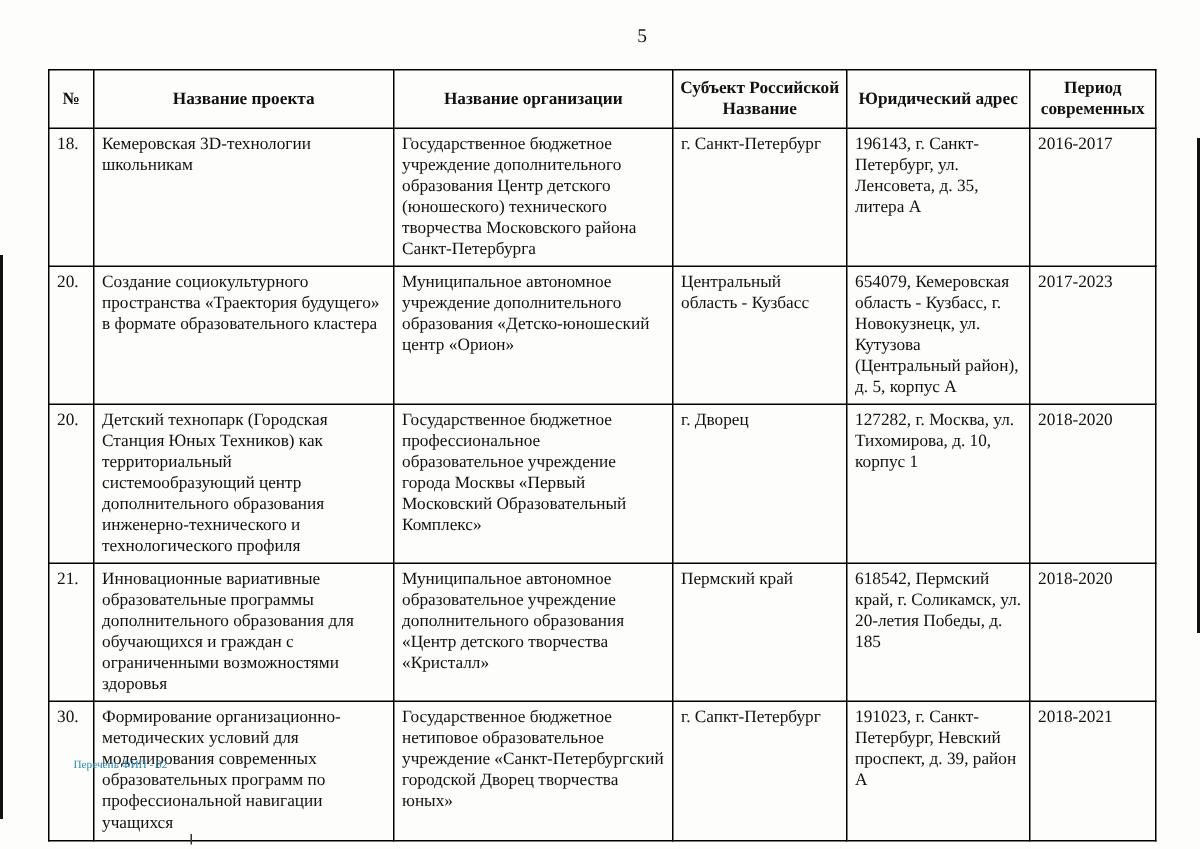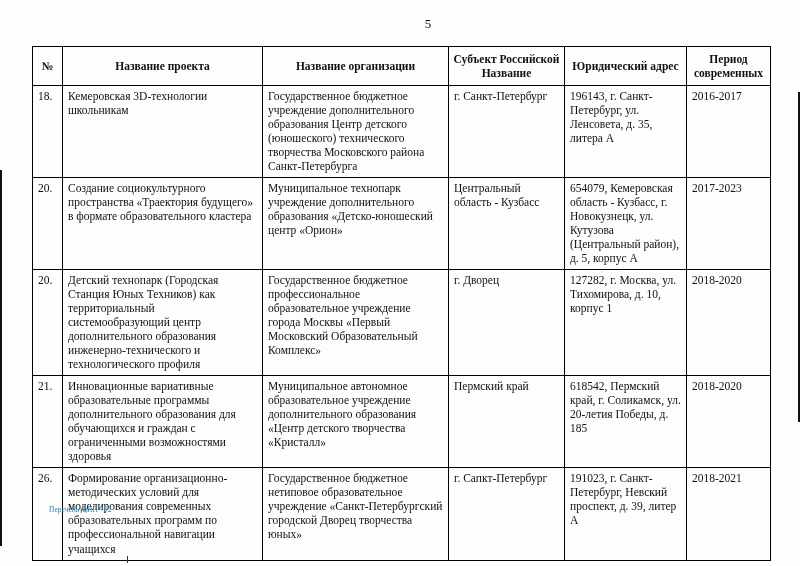--- a/index.html
+++ b/index.html
@@ -104,21 +104,21 @@
           <td class="cell-num">18.</td>
           <td>Кемеровская 3D-технологии школьникам</td>
           <td>Государственное бюджетное учреждение дополнительного образования Центр детского (юношеского) технического творчества Московского района Санкт-Петербурга</td>
           <td>г. Санкт-Петербург</td>
           <td>196143, г. Санкт-Петербург, ул. Ленсовета, д. 35, литера А</td>
           <td>2016-2017</td>
         </tr>
         <tr>
           <td class="cell-num">20.</td>
           <td>Создание социокультурного пространства «Траектория будущего» в формате образовательного кластера</td>
-          <td>Муниципальное технопарк учреждение дополнительного образования «Детско-юношеский центр «Орион»</td>
+          <td>Муниципальное автономное учреждение дополнительного образования «Детско-юношеский центр «Орион»</td>
           <td>Центральный область - Кузбасс</td>
           <td>654079, Кемеровская область - Кузбасс, г. Новокузнецк, ул. Кутузова (Центральный район), д. 5, корпус А</td>
           <td>2017-2023</td>
         </tr>
         <tr>
           <td class="cell-num">20.</td>
           <td>Детский технопарк (Городская Станция Юных Техников) как территориальный системообразующий центр дополнительного образования инженерно-технического и технологического профиля</td>
           <td>Государственное бюджетное профессиональное образовательное учреждение города Москвы «Первый Московский Образовательный Комплекс»</td>
           <td>г. Дворец</td>
           <td>127282, г. Москва, ул. Тихомирова, д. 10, корпус 1</td>
@@ -126,25 +126,25 @@
         </tr>
         <tr>
           <td class="cell-num">21.</td>
           <td>Инновационные вариативные образовательные программы дополнительного образования для обучающихся и граждан с ограниченными возможностями здоровья</td>
           <td>Муниципальное автономное образовательное учреждение дополнительного образования «Центр детского творчества «Кристалл»</td>
           <td>Пермский край</td>
           <td>618542, Пермский край, г. Соликамск, ул. 20-летия Победы, д. 185</td>
           <td>2018-2020</td>
         </tr>
         <tr>
-          <td class="cell-num">26.</td>
+          <td class="cell-num">30.</td>
           <td>Формирование организационно-методических условий для моделирования современных образовательных программ по профессиональной навигации учащихся</td>
           <td>Государственное бюджетное нетиповое образовательное учреждение «Санкт-Петербургский городской Дворец творчества юных»</td>
           <td>г. Сапкт-Петербург</td>
-          <td>191023, г. Санкт-Петербург, Невский проспект, д. 39, литер А</td>
+          <td>191023, г. Санкт-Петербург, Невский проспект, д. 39, район А</td>
           <td>2018-2021</td>
         </tr>
       </tbody>
   </table>
 
   <div class="footer-note">Перечень ФИП - 02</div>
 
   <div class="artifact artifact-left-edge"></div>
   <div class="artifact artifact-right-edge"></div>
   <div class="artifact artifact-bottom-tick"></div>

